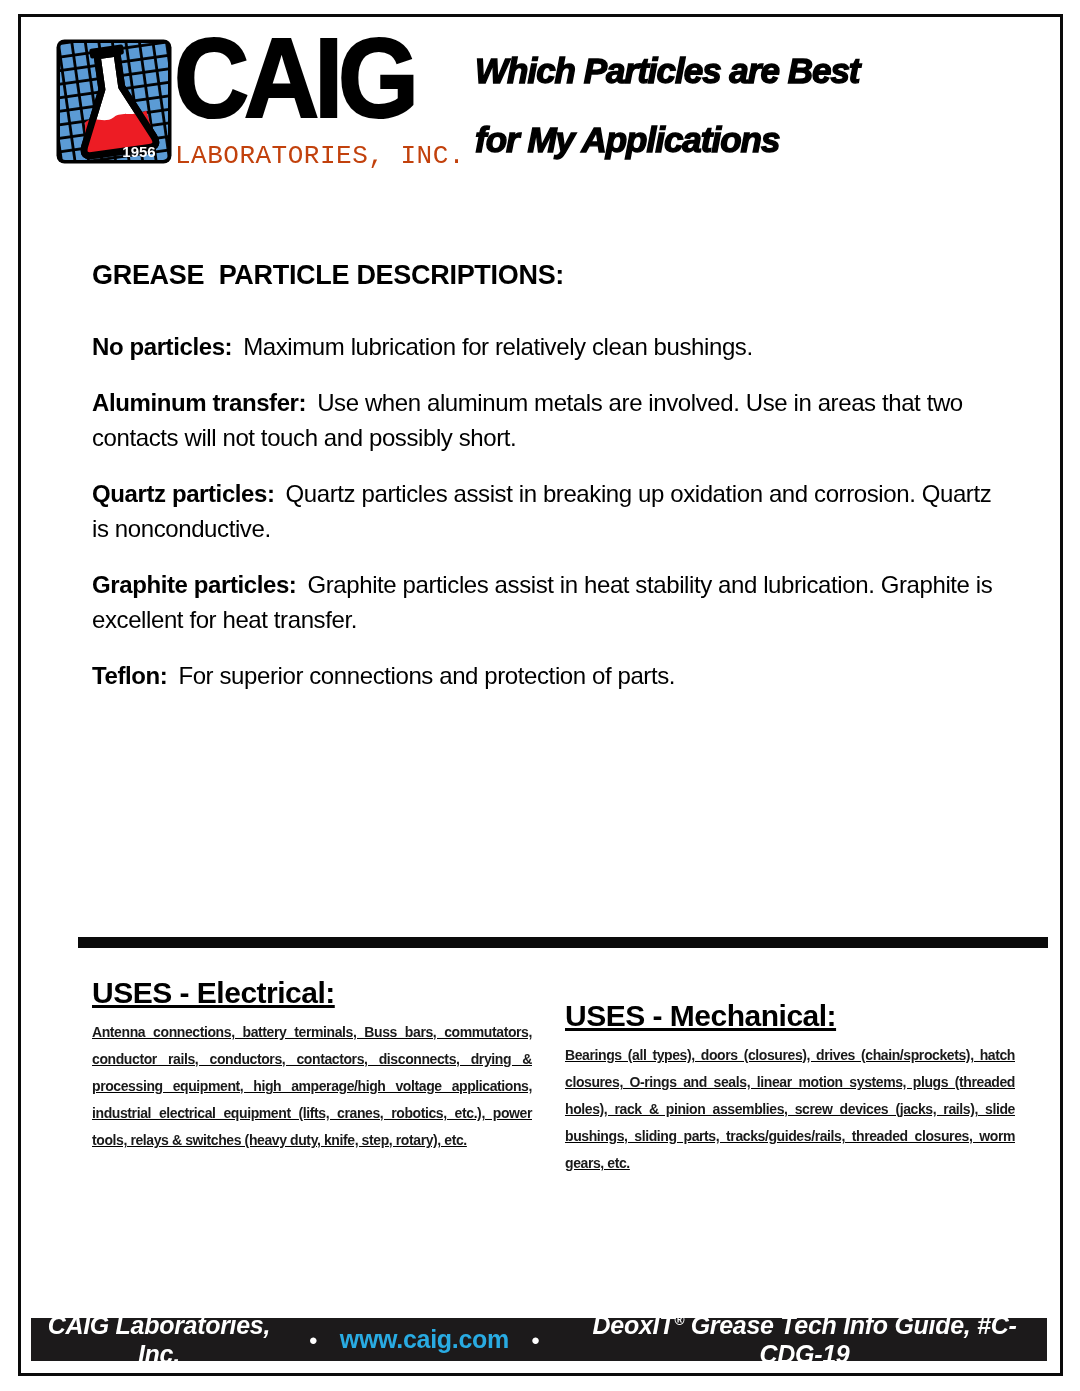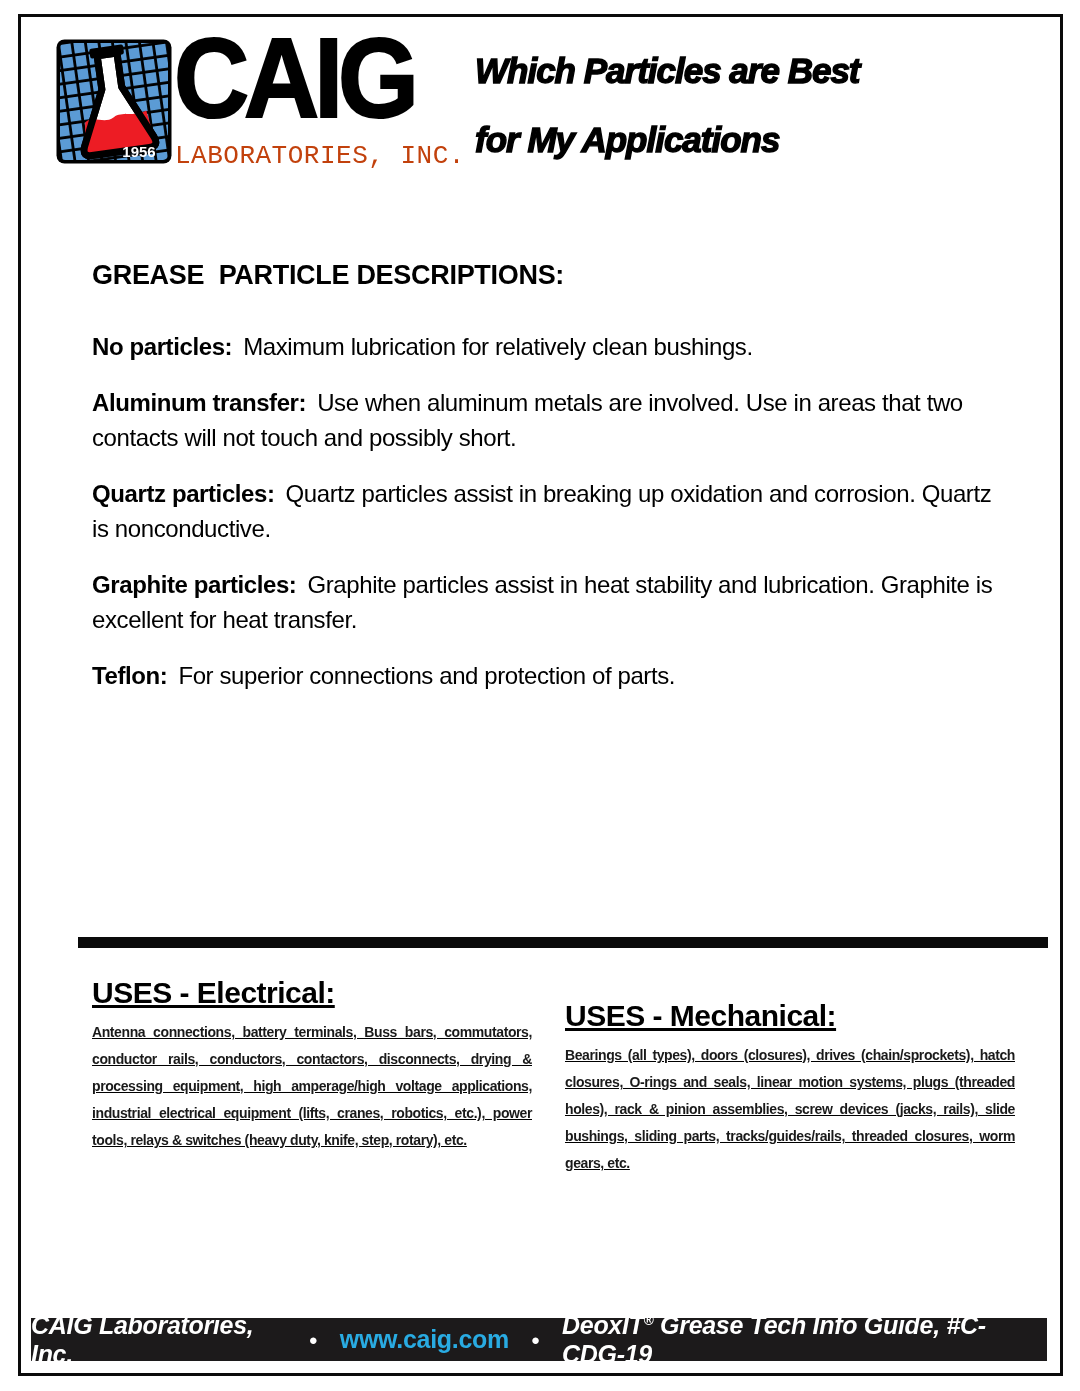--- a/index.html
+++ b/index.html
@@ -53,21 +53,21 @@
     margin:0;font-size:14px;font-weight:700;line-height:27px;letter-spacing:-0.4px;
     text-align:justify;color:#1a1a1a;
   }
   
   .footer-bar{
     position:absolute;left:31px;top:1318px;width:1016px;height:43px;
     background:#1c1a1b;color:#fff;
     display:flex;align-items:center;justify-content:center;gap:22px;
     font-size:25px;font-weight:700;
   }
-  .footer-company,.footer-guide{font-style:italic;letter-spacing:-0.3px;}
+  .footer-company,.footer-guide{font-style:italic;letter-spacing:-0.3px;text-align:center;}
   .footer-bullet{font-size:15px;font-style:normal;}
   .footer-url{color:#29ABE2;font-style:normal;letter-spacing:-0.3px;}
   .footer-guide sup{font-size:0.55em;vertical-align:super;}
 </style>
 </head>
 <body>
 
 <div class="page-border"></div>
 
 <div class="logo-box">

